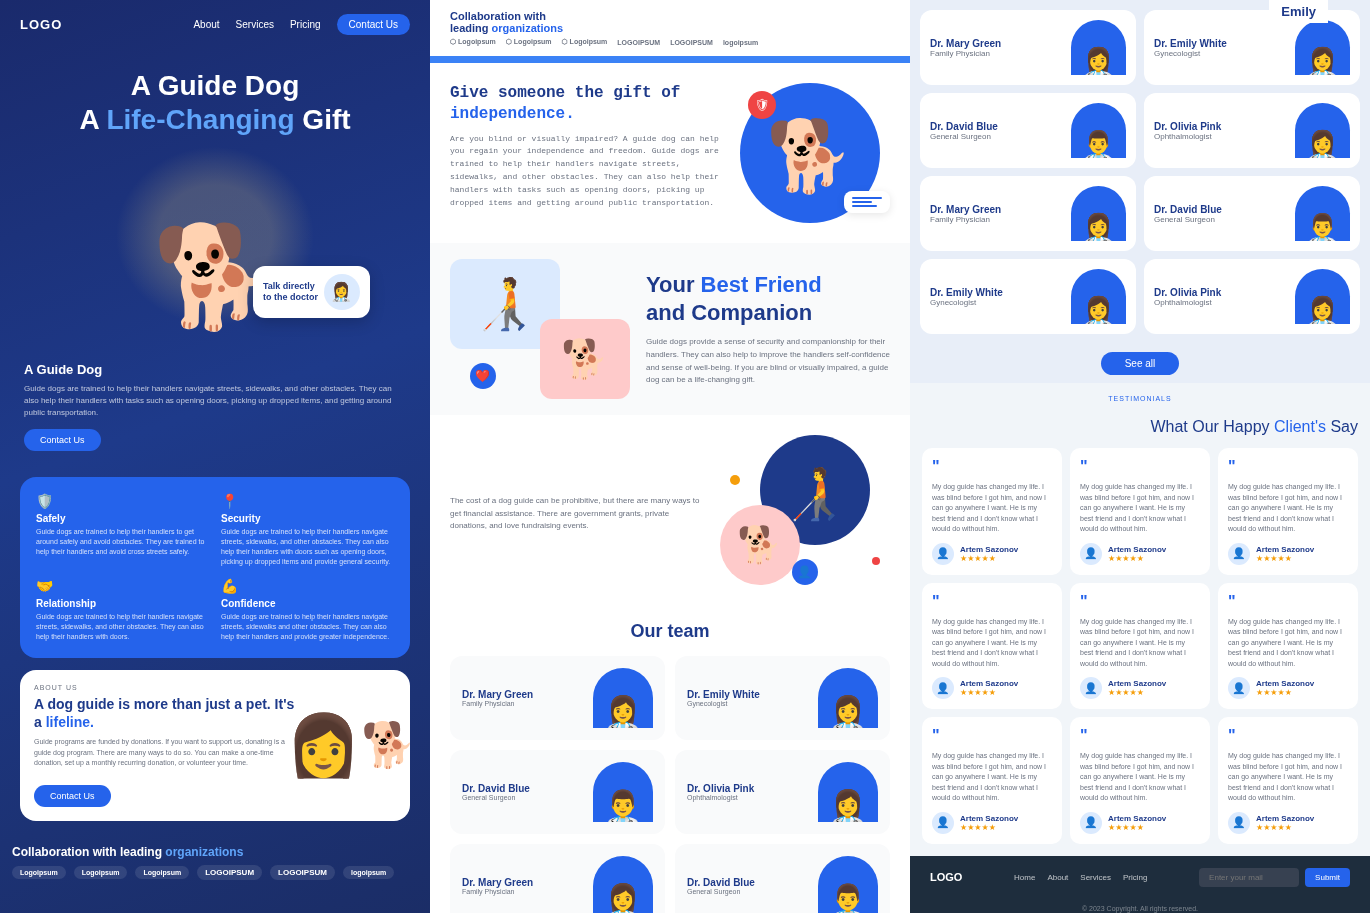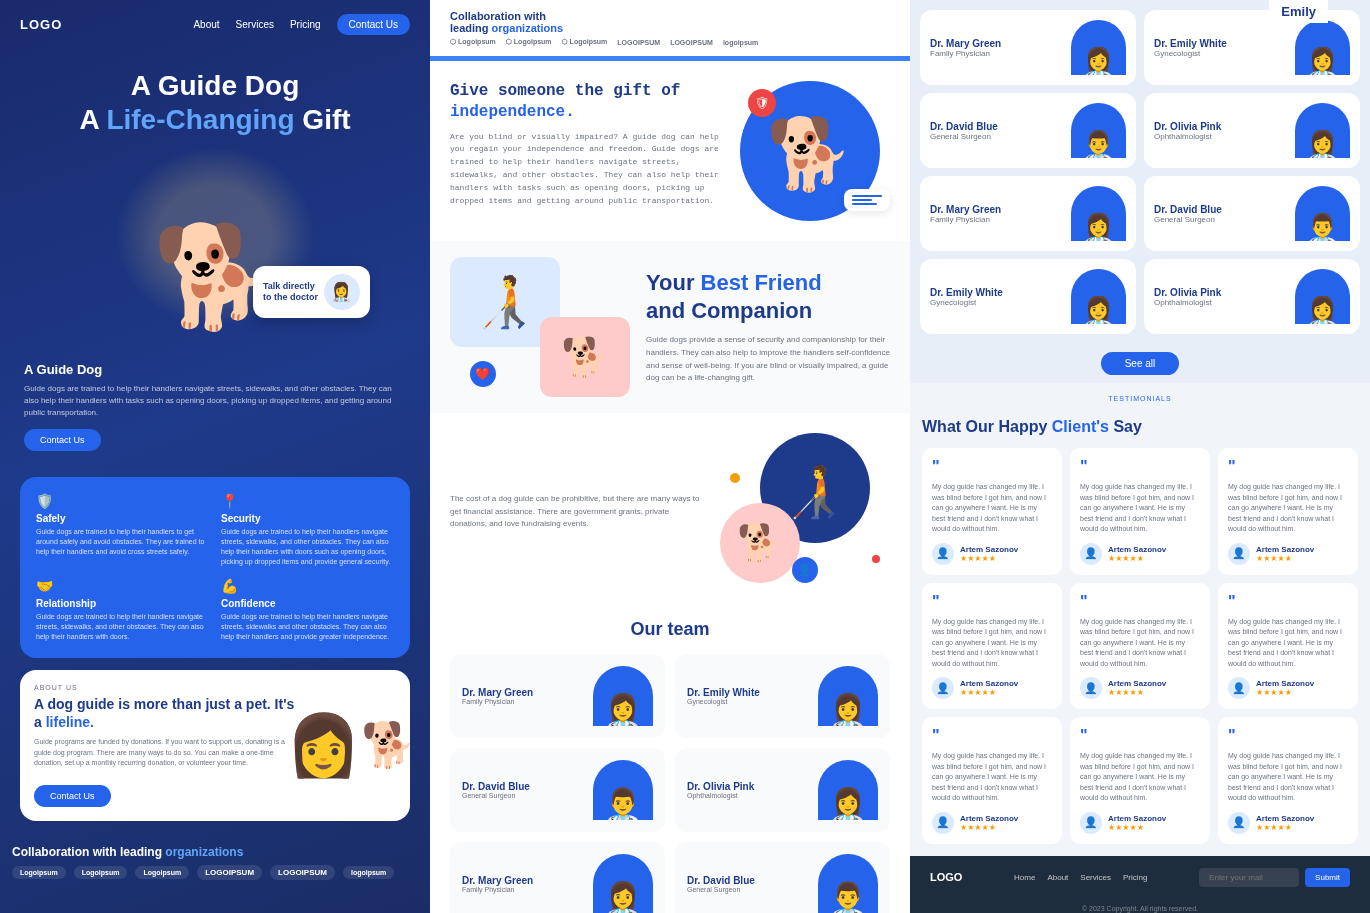--- a/index.html
+++ b/index.html
@@ -179,21 +179,21 @@
       width: 480px;
       background: white;
       flex-shrink: 0;
       overflow-y: auto;
       overflow-x: hidden;
     }
 
     
     .collab-middle {
       padding: 10px 20px;
-      border-bottom: 5px solid #3b82f6;
+      border-bottom: 7px solid #3b82f6;
     }
     .collab-middle-title { font-size: 11px; font-weight: 700; color: #1e3a8a; margin-bottom: 4px; }
     .collab-middle-title .hl { color: #2563eb; }
     .logo-row {
       display: flex;
       gap: 10px;
       align-items: center;
       flex-wrap: wrap;
     }
     .logo-item { color: #6b7280; font-size: 7px; font-weight: 600; }
@@ -497,21 +497,21 @@
       font-size: 10px;
       cursor: pointer;
     }
 
     
     .testimonials-section {
       padding: 12px;
       background: #f1f5f9;
     }
     .testimonials-tag { font-size: 7px; color: #2563eb; text-transform: uppercase; letter-spacing: 1px; text-align: center; margin-bottom: 4px; }
-    .testimonials-title { font-size: 16px; font-weight: 700; color: #1e3a8a; text-align: left; margin-bottom: 12px; margin-top: 16px; }
+    .testimonials-title { font-size: 16px; font-weight: 400; color: #1e3a8a; text-align: right; margin-bottom: 12px; margin-top: 16px; }
     .testimonials-grid {
       display: grid;
       grid-template-columns: 1fr 1fr 1fr;
       gap: 8px;
     }
     .testimonial-card {
       background: white;
       border-radius: 10px;
       padding: 10px;
     }

